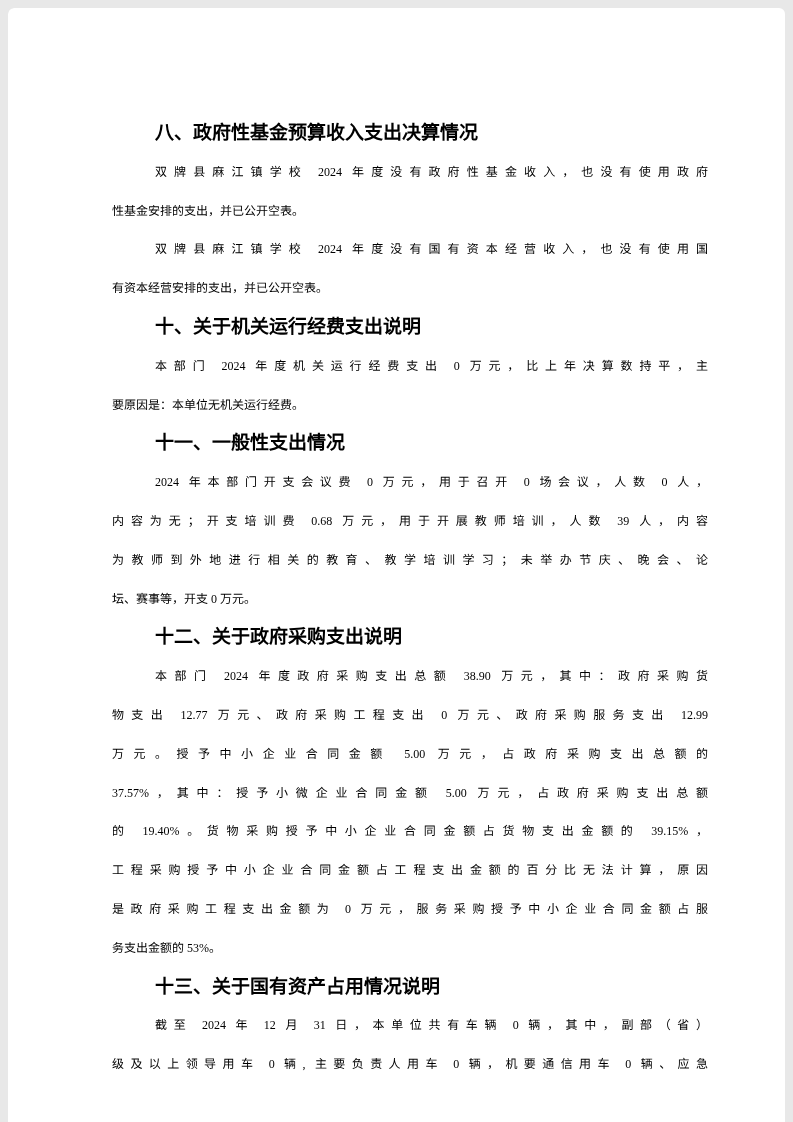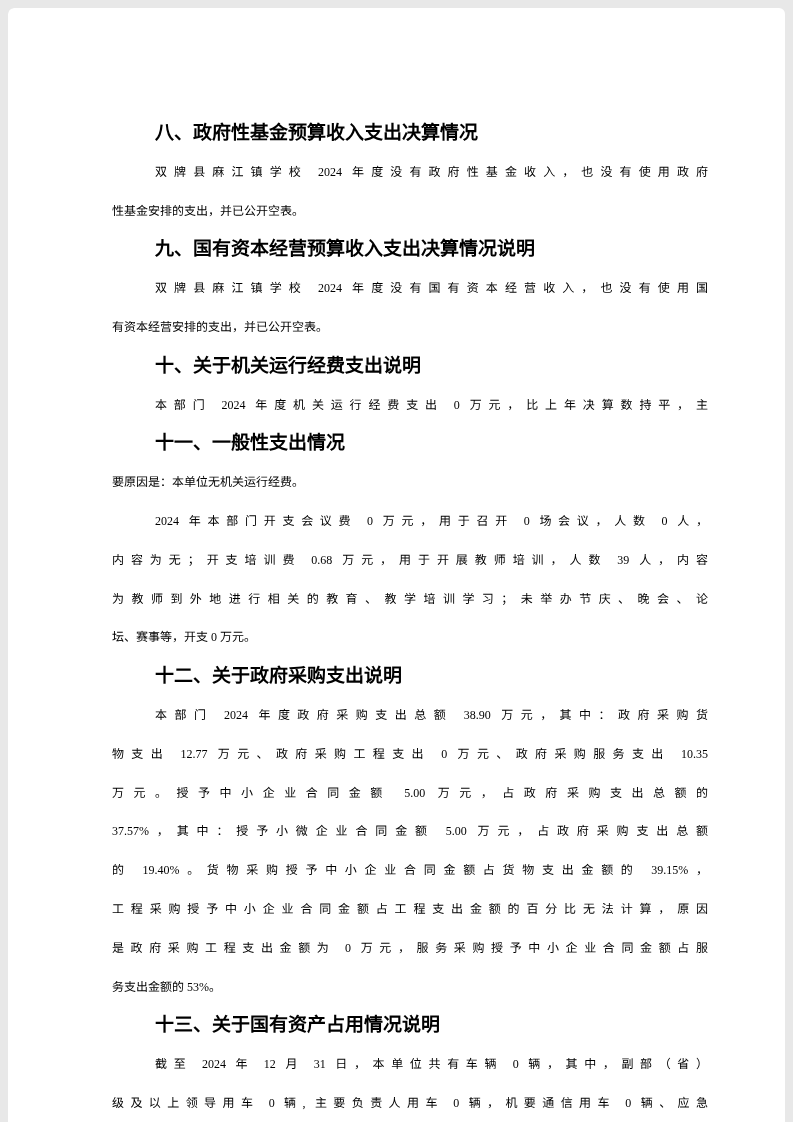--- a/index.html
+++ b/index.html
@@ -43,34 +43,33 @@
   .indent { text-indent: 43px; }
 </style>
 </head>
 <body>
 
 <div class="page" style="background: rgb(255, 255, 255);">
   <div class="content" style="color: rgb(0, 0, 0);">
       <div class="line heading-line indent">八、政府性基金预算收入支出决算情况</div>
       <div class="line body-line indent">双牌县麻江镇学校 2024 年度没有政府性基金收入，也没有使用政府</div>
       <div class="line body-line para-end">性基金安排的支出，并已公开空表。</div>
-      <div class="line heading-line indent">九、国有资本经营预算收入支出决算情况说明</div>
       <div class="line body-line indent">双牌县麻江镇学校 2024 年度没有国有资本经营收入，也没有使用国</div>
       <div class="line body-line para-end">有资本经营安排的支出，并已公开空表。</div>
       <div class="line heading-line indent">十、关于机关运行经费支出说明</div>
       <div class="line body-line indent">本部门 2024 年度机关运行经费支出 0 万元，比上年决算数持平，主</div>
+      <div class="line body-line para-end">要原因是：本单位无机关运行经费。</div>
       <div class="line heading-line indent">十一、一般性支出情况</div>
-      <div class="line body-line para-end">要原因是：本单位无机关运行经费。</div>
       <div class="line body-line indent">2024 年本部门开支会议费 0 万元，用于召开 0 场会议，人数 0 人，</div>
       <div class="line body-line">内容为无；开支培训费 0.68 万元，用于开展教师培训，人数 39 人，内容</div>
       <div class="line body-line">为教师到外地进行相关的教育、教学培训学习；未举办节庆、晚会、论</div>
       <div class="line body-line para-end">坛、赛事等，开支 0 万元。</div>
       <div class="line heading-line indent">十二、关于政府采购支出说明</div>
       <div class="line body-line indent">本部门 2024 年度政府采购支出总额 38.90 万元，其中：政府采购货</div>
-      <div class="line body-line">物支出 12.77 万元、政府采购工程支出 0 万元、政府采购服务支出 10.35</div>
+      <div class="line body-line">物支出 12.77 万元、政府采购工程支出 0 万元、政府采购服务支出 12.99</div>
       <div class="line body-line">万元。授予中小企业合同金额 5.00 万元，占政府采购支出总额的</div>
       <div class="line body-line">37.57%，其中：授予小微企业合同金额 5.00 万元，占政府采购支出总额</div>
       <div class="line body-line">的 19.40%。货物采购授予中小企业合同金额占货物支出金额的 39.15%，</div>
       <div class="line body-line">工程采购授予中小企业合同金额占工程支出金额的百分比无法计算，原因</div>
       <div class="line body-line">是政府采购工程支出金额为 0 万元，服务采购授予中小企业合同金额占服</div>
       <div class="line body-line para-end">务支出金额的 53%。</div>
       <div class="line heading-line indent">十三、关于国有资产占用情况说明</div>
       <div class="line body-line indent">截至 2024 年 12 月 31 日，本单位共有车辆 0 辆，其中，副部（省）</div>
       <div class="line body-line">级及以上领导用车 0 辆, 主要负责人用车 0 辆，机要通信用车 0 辆、应急</div>
     </div>

